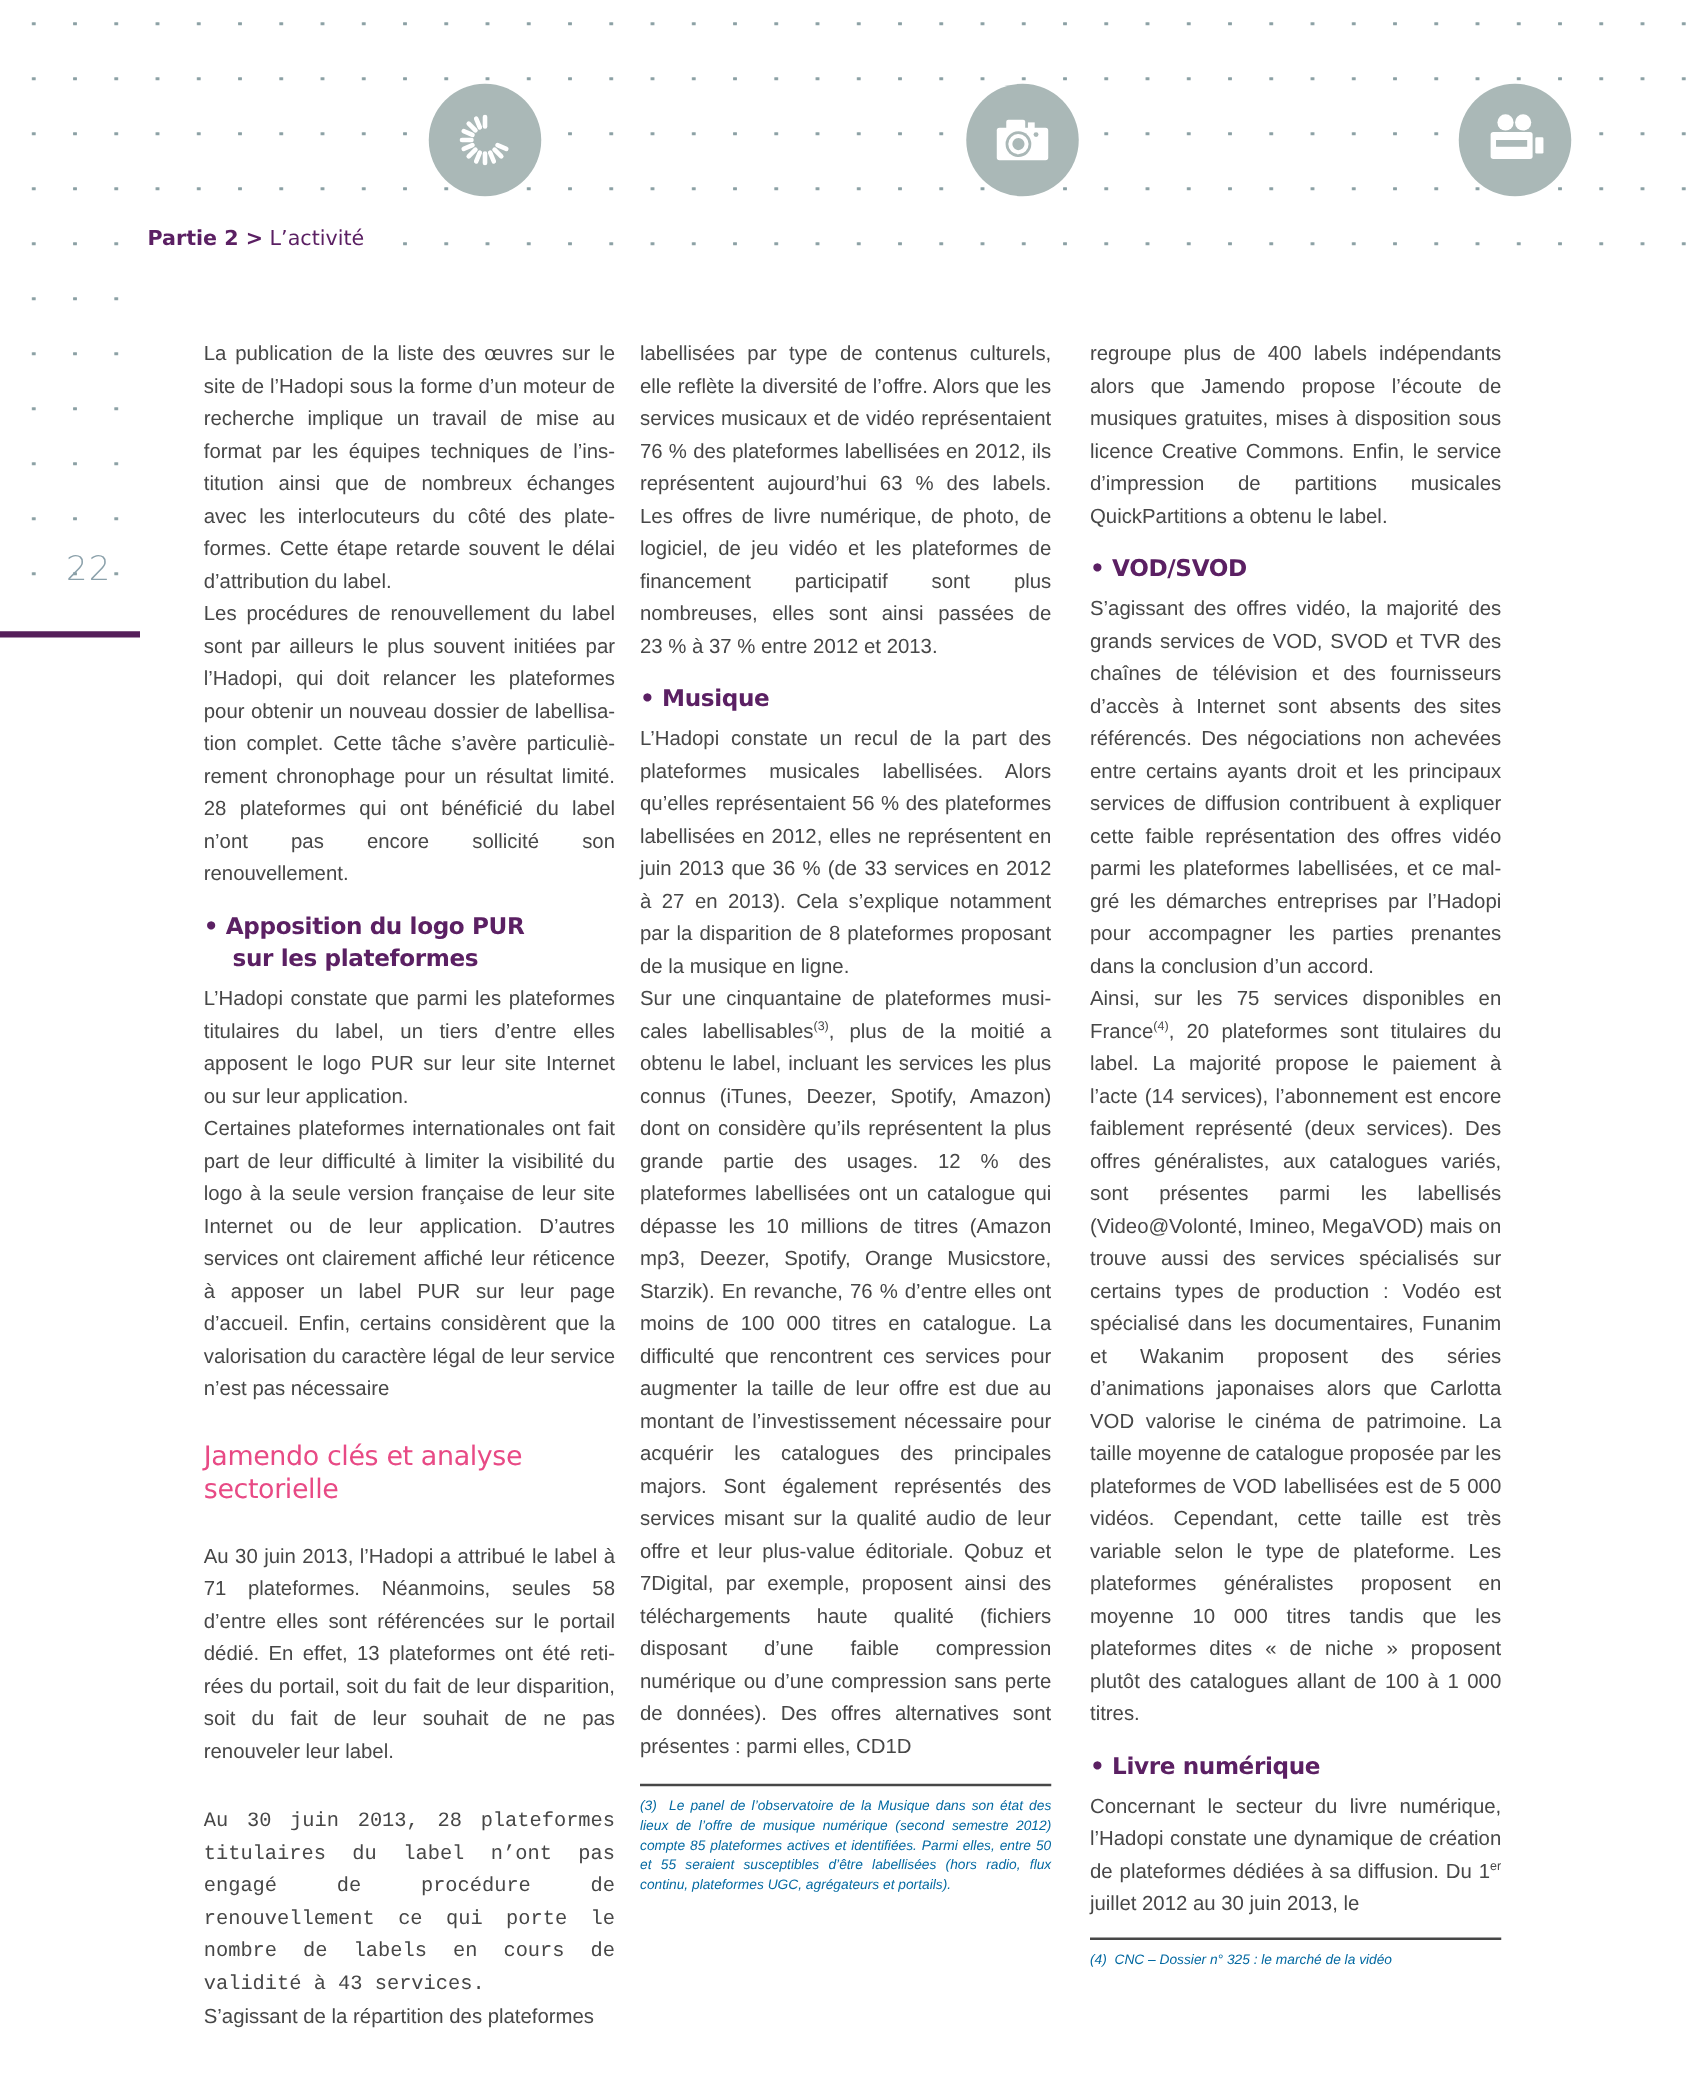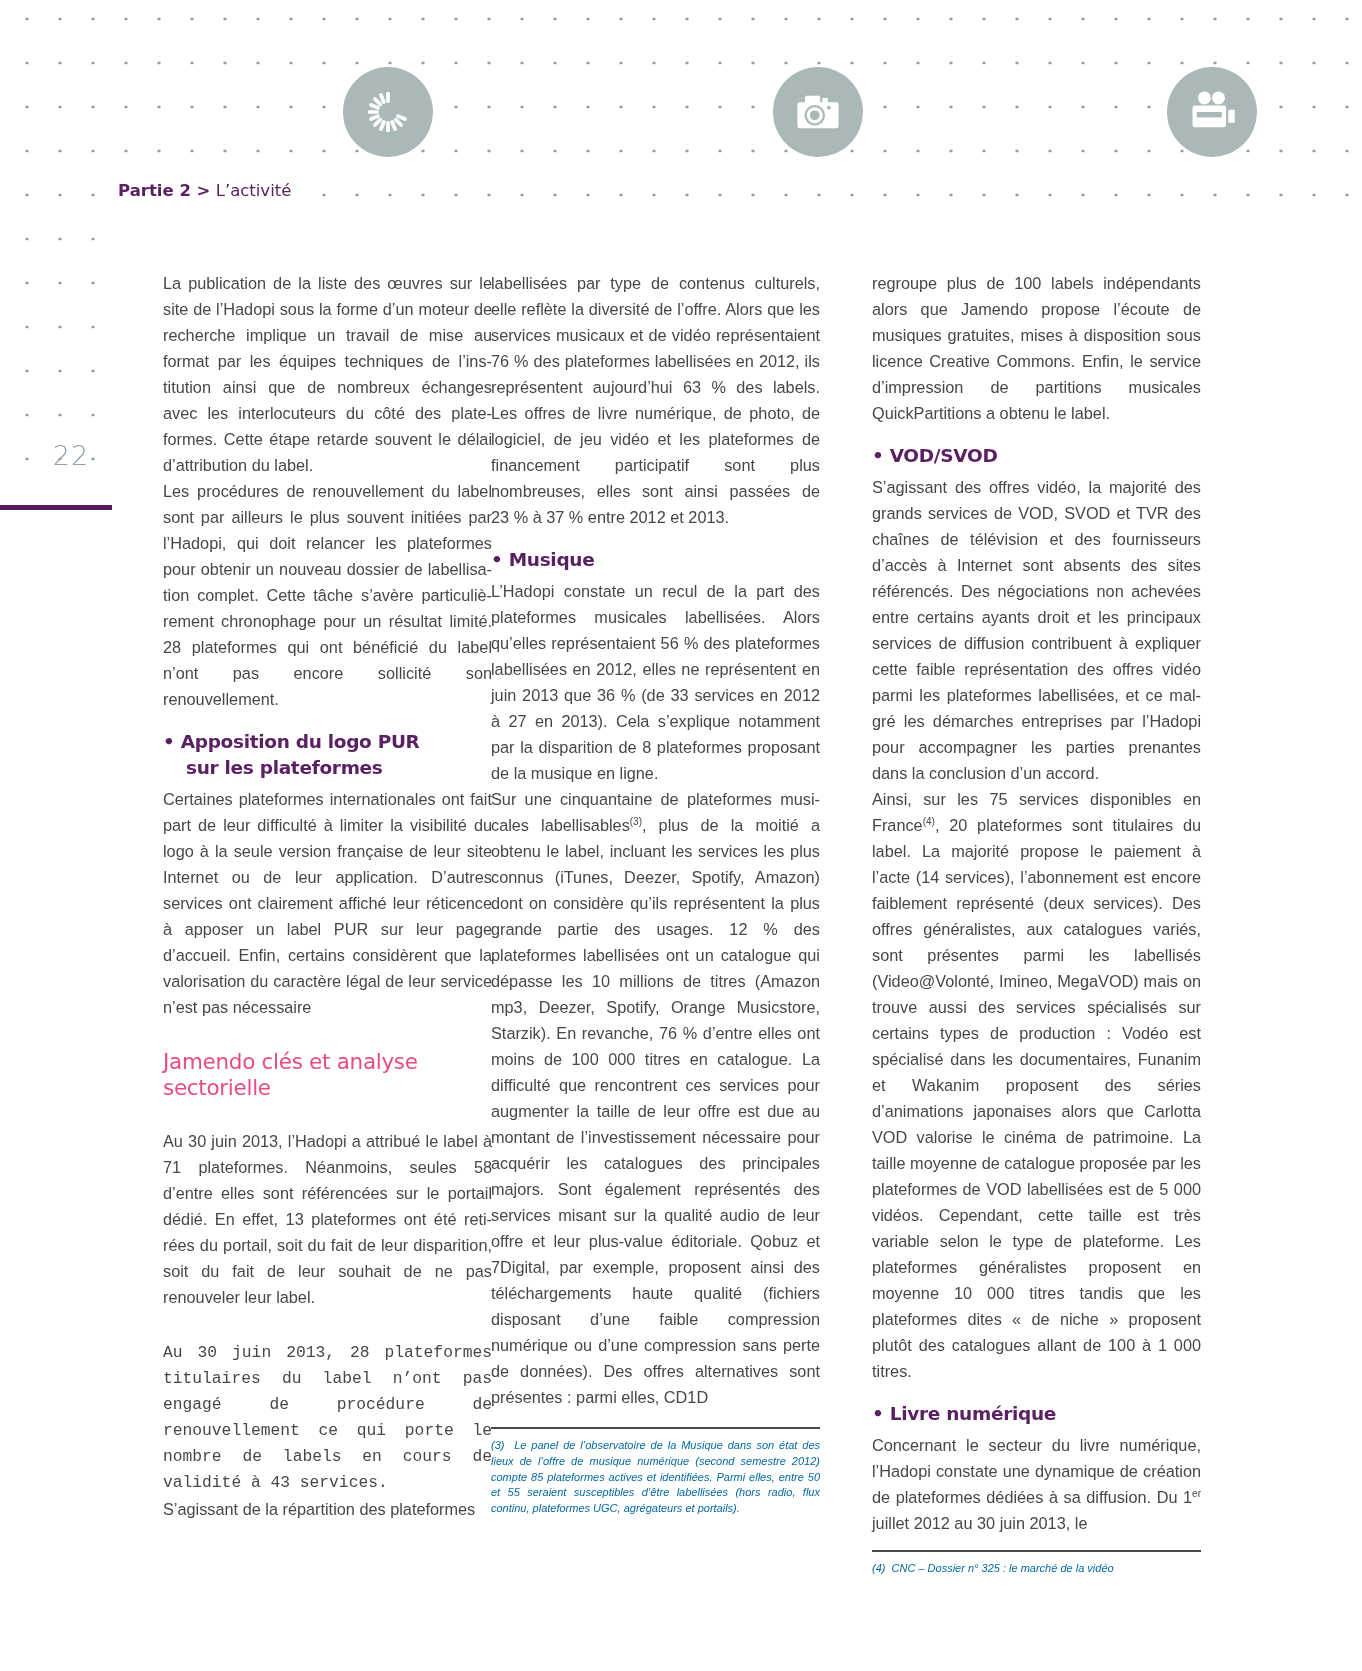--- a/index.html
+++ b/index.html
@@ -37,21 +37,21 @@
     font-size:27px; color:#8ba1ab; letter-spacing:1px;
   }
   .page-rule { position:absolute; left:0; top:505px; width:112px; height:5px; background:#551e5a; }
 
   
   .col {
     position:absolute; top:270px; width:329px;
     text-align:justify; color:#474747; font-size:16.3px; line-height:26px;
     hyphens:manual;
   }
-  .col1 { left:163px; } .col2 { left:491px; } .col3 { left:872px; }
+  .col1 { left:163px; } .col2 { left:512px; } .col3 { left:872px; }
   .col p { margin:0; }
   .col p.gap-top { margin-top:30px;font-family:Liberation Mono, monospace; }
   sup { font-size:10px; line-height:0; vertical-align:6px; }
 
   
   .bullet-h {
     margin:17px 0 5px; font-family:"DejaVu Sans", sans-serif; font-weight:bold;
     font-size:18.5px; line-height:26px; color:#5b2063; letter-spacing:-0.3px;
     text-align:left;
   }
@@ -122,39 +122,40 @@
     <span class="b">Partie 2 &gt;</span><span> L’activité</span>
   </div>
 
   <div class="page-number">22</div>
   <div class="page-rule"></div>
 
   <div class="col col1">
     <p>La publication de la liste des œuvres sur le site de l’Hadopi sous la forme d’un moteur de recherche implique un travail de mise au format par les équipes techniques de l’ins­titution ainsi que de nombreux échanges avec les interlocuteurs du côté des plate­formes. Cette étape retarde souvent le délai d’attribution du label.</p>
     <p>Les procédures de renouvellement du label sont par ailleurs le plus souvent initiées par l’Hadopi, qui doit relancer les plateformes pour obtenir un nouveau dossier de labellisa­tion complet. Cette tâche s’avère particuliè­rement chronophage pour un résultat limité. 28 plateformes qui ont bénéficié du label n’ont pas encore sollicité son renouvellement.</p>
     <h3 class="bullet-h"><span>•  Apposition du logo PUR</span><br><span class="cont">sur les plateformes</span></h3>
+    <p>L’Hadopi constate que parmi les plate­formes titulaires du label, un tiers d’entre elles apposent le logo PUR sur leur site Internet ou sur leur application.</p>
     <p>Certaines plateformes internationales ont fait part de leur difficulté à limiter la visi­bilité du logo à la seule version française de leur site Internet ou de leur application. D’autres services ont clairement affiché leur réticence à apposer un label PUR sur leur page d’accueil. Enfin, certains considèrent que la valorisation du caractère légal de leur service n’est pas nécessaire</p>
     <h2 class="pink-h">Jamendo clés et analyse sectorielle</h2>
     <p>Au 30 juin 2013, l’Hadopi a attribué le label à 71 plateformes. Néanmoins, seules 58 d’entre elles sont référencées sur le portail dédié. En effet, 13 plateformes ont été reti­rées du portail, soit du fait de leur dispari­tion, soit du fait de leur souhait de ne pas renouveler leur label.</p>
     <p class="gap-top">Au 30 juin 2013, 28 plateformes titulaires du label n’ont pas engagé de procédure de renouvellement ce qui porte le nombre de labels en cours de validité à 43 services.</p>
     <p>S’agissant de la répartition des plateformes</p>
   </div>
 
   <div class="col col2">
     <p>labellisées par type de contenus culturels, elle reflète la diversité de l’offre. Alors que les services musicaux et de vidéo repré­sentaient 76&nbsp;% des plateformes labellisées en 2012, ils représentent aujourd’hui 63&nbsp;% des labels. Les offres de livre numérique, de photo, de logiciel, de jeu vidéo et les pla­teformes de financement participatif sont plus nombreuses, elles sont ainsi passées de 23&nbsp;% à 37&nbsp;% entre 2012 et 2013.</p>
     <h3 class="bullet-h">• Musique</h3>
     <p>L’Hadopi constate un recul de la part des plateformes musicales labellisées. Alors qu’elles représentaient 56&nbsp;% des pla­teformes labellisées en 2012, elles ne représentent en juin 2013 que 36&nbsp;% (de 33 services en 2012 à 27 en 2013). Cela s’explique notamment par la disparition de 8 plateformes proposant de la musique en ligne.</p>
     <p><span>Sur une cinquantaine de plateformes musi­cales labellisables</span><sup>(3)</sup><span>, plus de la moitié a obtenu le label, incluant les services les plus connus (iTunes, Deezer, Spotify, Amazon) dont on considère qu’ils représentent la plus grande partie des usages. 12&nbsp;% des plateformes labellisées ont un catalogue qui dépasse les 10 millions de titres (Amazon mp3, Deezer, Spotify, Orange Musicstore, Starzik). En revanche, 76&nbsp;% d’entre elles ont moins de 100&nbsp;000 titres en catalogue. La difficulté que rencontrent ces services pour augmenter la taille de leur offre est due au montant de l’investissement néces­saire pour acquérir les catalogues des prin­cipales majors. Sont également représen­tés des services misant sur la qualité audio de leur offre et leur plus-value éditoriale. Qobuz et 7Digital, par exemple, proposent ainsi des téléchargements haute qualité (fichiers disposant d’une faible compres­sion numérique ou d’une compression sans perte de données). Des offres alter­natives sont présentes&nbsp;: parmi elles, CD1D</span></p>
     <div class="footnote">
       <span>(3)&nbsp; Le panel de l’observatoire de la Musique dans son état des lieux de l’offre de musique numérique (second semestre 2012) compte 85 plateformes ac­tives et identifiées. Parmi elles, entre 50 et 55 se­raient susceptibles d’être labellisées (hors radio, flux continu, plateformes UGC, agrégateurs et portails).</span>
     </div>
   </div>
 
   <div class="col col3">
-    <p>regroupe plus de 100 labels indépendants alors que Jamendo propose l’écoute de musiques gratuites, mises à disposition sous licence Creative Commons. Enfin, le service d’impression de partitions musicales QuickPartitions a obtenu le label.</p>
+    <p>regroupe plus de 400 labels indépendants alors que Jamendo propose l’écoute de musiques gratuites, mises à disposition sous licence Creative Commons. Enfin, le service d’impression de partitions musicales QuickPartitions a obtenu le label.</p>
     <h3 class="bullet-h">• VOD/SVOD</h3>
     <p>S’agissant des offres vidéo, la majorité des grands services de VOD, SVOD et TVR des chaînes de télévision et des fournisseurs d’accès à Internet sont absents des sites référencés. Des négociations non achevées entre certains ayants droit et les principaux services de diffusion contribuent à expliquer cette faible représentation des offres vidéo parmi les plateformes labellisées, et ce mal­gré les démarches entreprises par l’Hadopi pour accompagner les parties prenantes dans la conclusion d’un accord.</p>
     <p><span>Ainsi, sur les 75 services disponibles en France</span><sup>(4)</sup><span>, 20 plateformes sont titulaires du label. La majorité propose le paiement à l’acte (14 services), l’abonnement est encore faiblement représenté (deux ser­vices). Des offres généralistes, aux catalo­gues variés, sont présentes parmi les label­lisés (Video@Volonté, Imineo, MegaVOD) mais on trouve aussi des services spé­cialisés sur certains types de production&nbsp;: Vodéo est spécialisé dans les documen­taires, Funanim et Wakanim proposent des séries d’animations japonaises alors que Carlotta VOD valorise le cinéma de patri­moine. La taille moyenne de catalogue pro­posée par les plateformes de VOD label­lisées est de 5&nbsp;000 vidéos. Cependant, cette taille est très variable selon le type de plateforme. Les plateformes généralistes proposent en moyenne 10&nbsp;000 titres tandis que les plateformes dites «&nbsp;de niche&nbsp;» pro­posent plutôt des catalogues allant de 100 à 1&nbsp;000 titres.</span></p>
     <h3 class="bullet-h">• Livre numérique</h3>
     <p><span>Concernant le secteur du livre numérique, l’Hadopi constate une dynamique de créa­tion de plateformes dédiées à sa diffu­sion. Du 1</span><sup>er</sup><span> juillet 2012 au 30 juin 2013, le</span></p>
     <div class="footnote fn4">
       <span>(4)&nbsp; CNC – Dossier n°&nbsp;325&nbsp;: le marché de la vidéo</span>
     </div>
   </div>
 

